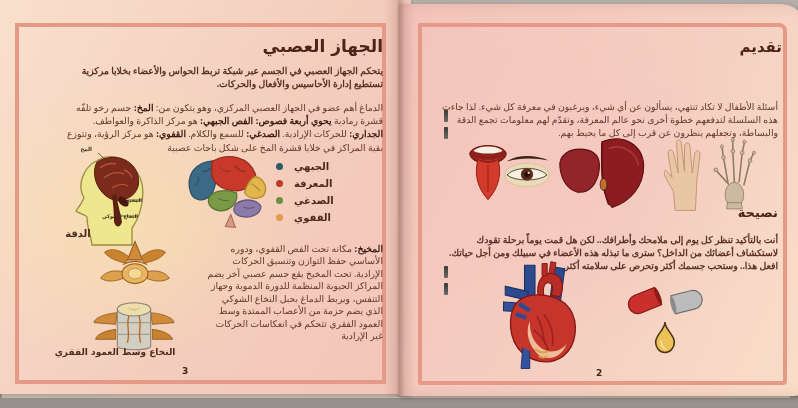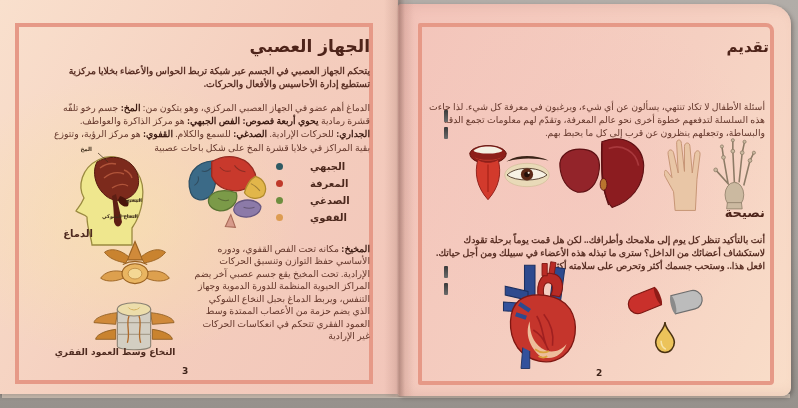--- a/index.html
+++ b/index.html
@@ -1,19 +1,19 @@
 <!DOCTYPE html>
 <html lang="ar"><head>
 <meta charset="utf-8">
 <style>
   html,body{margin:0;padding:0;}
   .scene{position:relative;width:798px;height:408px;overflow:hidden;
     background:linear-gradient(#b2ada8 0%,#a8a39e 60%,#96918c 100%);
     font-family:"DejaVu Sans",sans-serif;}
-  .page{position:absolute;box-shadow:0 2px 4px rgba(40,30,25,.35);}
+  .page{position:absolute;box-shadow:0 2px 4px rgba(40,30,25,.35);padding-left:13px;}
   .page-left{left:0;top:0;width:398px;height:394px;
     background:
       radial-gradient(ellipse 250px 200px at 30% 56%, rgba(248,228,168,.6), rgba(248,228,168,0) 72%),
       linear-gradient(120deg,#f9e0cd 0%,#f4cdbd 55%,#f2c6ba 100%);}
   .page-right{left:398px;top:4px;width:393px;height:392px;
     border-radius:3px 24px 10px 3px / 3px 20px 8px 3px;
     background:
       radial-gradient(ellipse 260px 230px at 45% 45%, rgba(244,196,188,.55), rgba(244,196,188,0) 75%),
       linear-gradient(115deg,#f3c4ba 0%,#f5cfc1 55%,#f9dec9 100%);
     box-shadow:inset 8px 0 14px rgba(150,90,80,.18), 2px 2px 4px rgba(40,30,25,.35);}
@@ -29,21 +29,21 @@
   .staple .bar{width:4px;height:12px;background:linear-gradient(#3a3a3a,#6b6b6b);margin-bottom:5px;border-radius:1px;}
   .ar{direction:rtl;text-align:right;color:#5b3126;font-weight:bold;}
   .title-main{position:absolute;font-size:17px;color:#4e241a;letter-spacing:0;}
   .body-txt{position:absolute;font-size:9.3px;line-height:1.42;font-family:Liberation Serif, serif;}
   .kw{color:#3c1b12;}
   .caption{position:absolute;font-size:9px;color:#4e2a1f;font-weight:bold;text-align:center;direction:rtl;}
   .pagenum{position:absolute;font-size:9px;color:#3f2319;font-weight:bold;}
   .legend{position:absolute;left:276px;top:158px;}
   .legend-row{display:flex;direction:ltr;align-items:center;height:17px;}
   .legend-dot{width:7px;height:7px;border-radius:50%;flex:none;}
-  .legend-label{margin-left:27px;font-size:10px;font-weight:bold;color:#4c281d;direction:rtl;}
+  .legend-label{margin-left:11px;font-size:10px;font-weight:bold;color:#4c281d;direction:rtl;}
   .illu{position:absolute;}
   svg{display:block;}
 </style>
 </head>
 <body>
 
 <div class="scene">
 
   <div class="stack-edge"></div>
 
@@ -96,21 +96,21 @@
         <path d="M56,52 C62,54 66,58 64,62 C60,64 55,60 54,56 Z" fill="#4a150c"></path>
         <text x="28" y="7" font-size="5.5" fill="#3e2d1a" font-weight="bold" direction="rtl">المخ</text>
         <line x1="34" y1="9" x2="44" y2="18" stroke="#3e2d1a" stroke-width="0.7"></line>
         <text x="78" y="58" font-size="5" fill="#3e2d1a" font-weight="bold" direction="rtl">المخيخ</text>
         <line x1="77" y1="56" x2="64" y2="56" stroke="#3e2d1a" stroke-width="0.7"></line>
         <text x="74" y="74" font-size="5" fill="#3e2d1a" font-weight="bold" direction="rtl">النخاع الشوكي</text>
         <line x1="73" y1="72" x2="57" y2="72" stroke="#3e2d1a" stroke-width="0.7"></line>
       </svg>
     </div>
 
-    <div class="caption" style="left:48px;top:228px;width:60px;font-size:10px;">الدماغ</div>
+    <div class="caption" style="left:48px;top:228px;width:60px;font-size:10px;">الدقة</div>
 
     <div class="body-txt ar" style="right:28px;top:243px;width:180px;line-height:1.34;font-weight:normal;color:#63362a;"><span class="kw" style="font-weight: bold;">المخيخ:</span><span> مكانه تحت الفص القفوي، ودوره الأساسي حفظ التوازن وتنسيق الحركات الإرادية. تحت المخيخ يقع جسم عصبي آخر يضم المراكز الحيوية المنظمة للدورة الدموية وجهاز التنفس، ويربط الدماغ بحبل النخاع الشوكي الذي يضم حزمة من الأعصاب الممتدة وسط العمود الفقري تتحكم في انعكاسات الحركات غير الإرادية</span></div>
 
     <div class="illu" style="left:96px;top:237px;">
       <svg width="78" height="58" viewBox="0 0 100 76">
         <path d="M50,6 L40,30 L60,30 Z" fill="#d08a3a" stroke="#9a6222" stroke-width="1.5"></path>
         <path d="M42,26 C30,16 18,14 10,20 C16,28 26,32 38,34 Z" fill="#c9832f" stroke="#9a6222" stroke-width="1.2"></path>
         <path d="M58,26 C70,16 82,14 90,20 C84,28 74,32 62,34 Z" fill="#c9832f" stroke="#9a6222" stroke-width="1.2"></path>
         <path d="M36,46 C22,42 10,46 5,54 C14,60 27,58 37,53 Z" fill="#dda04e" stroke="#9a6222" stroke-width="1.2"></path>
         <path d="M64,46 C78,42 90,46 95,54 C86,60 73,58 63,53 Z" fill="#dda04e" stroke="#9a6222" stroke-width="1.2"></path>

